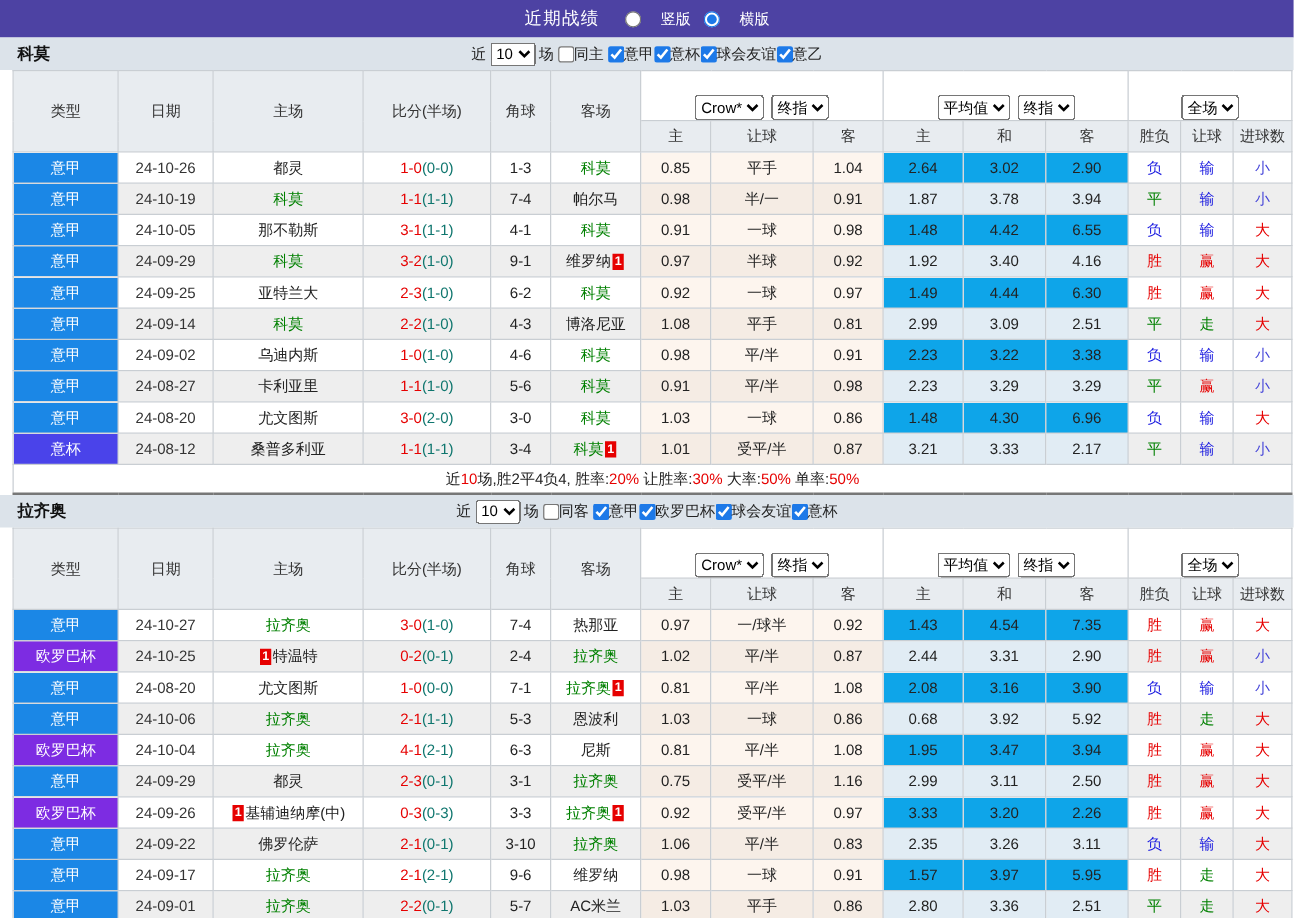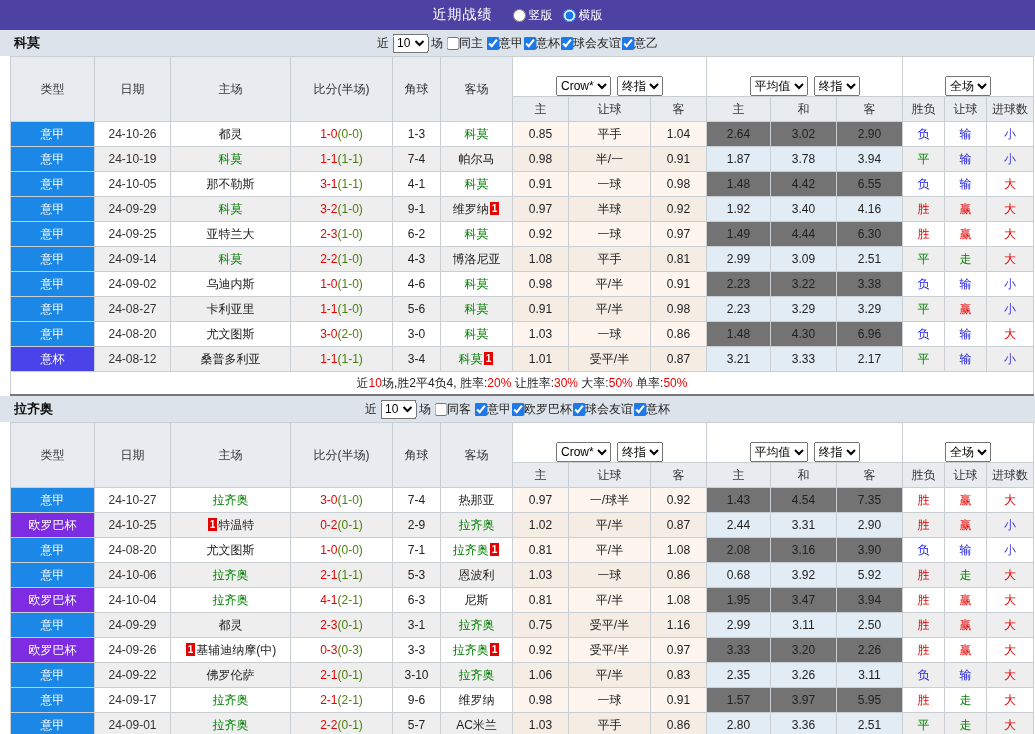--- a/index.html
+++ b/index.html
@@ -3,44 +3,44 @@
 <meta charset="utf-8">
 <style>
   html,body{margin:0;padding:0;}
   body{
     width:1035px;
     font-family:"Liberation Sans","DejaVu Sans",sans-serif;
     font-size:12px;color:#222;background:#fff;
   }
   .title-bar{height:30px;background:#4d42a3;display:flex;align-items:center;justify-content:center;color:#fff;}
   .title-bar .title{font-size:14px;font-weight:normal;margin-right:10px;letter-spacing:1px;}
-  .radio-label{display:inline-flex;align-items:center;gap:3px;margin-left:10px;cursor:pointer;}
+  .radio-label{display:inline-flex;align-items:center;gap:16px;margin-left:10px;cursor:pointer;}
   input[type=radio],input[type=checkbox]{accent-color:#1d79e8;margin:0;width:13px;height:13px;}
   .section-bar{height:26px;background:#dce3ea;position:relative;display:flex;align-items:center;}
   .team-name{font-weight:bold;font-size:13px;margin-left:14px;color:#111;}
   .filter{position:absolute;left:50%;transform:translateX(-50%);display:flex;align-items:center;white-space:nowrap;gap:3px;}
   .filter select{font-size:12px;height:19px;}
   .chk{display:inline-flex;align-items:center;cursor:pointer;}
   .lg-group{display:inline-flex;align-items:center;}
   table.stats{width:1023px;margin-left:10px;border-collapse:collapse;table-layout:fixed;text-align:center;}
   table.stats td{border:1px solid #c9ced3;height:24px;padding:0;white-space:nowrap;overflow:hidden;}
   thead td{background:#e8ecf0;color:#333;}
   thead tr.h-top td{height:25px;}
   thead td.dd{background:#fff;}
   .dd-wrap{display:flex;justify-content:center;align-items:center;gap:6px;margin-top:19px;}
   .dd select{font-size:12px;height:20px;}
   tbody tr:nth-child(even) td{background:#eeeeee;}
   tbody td.od{background:#fdf5ee;}
   tbody tr:nth-child(even) td.od{background:#f5ece4;}
-  tbody td.av{background:#737373;}
+  tbody td.av{background:#0ea5e9;}
   tbody tr:nth-child(even) td.av{background:#e1ecf4;}
   tbody td.lg{color:#fff;}
   tbody td.date{color:#333;}
   .ft{color:#e60000;}
-  .ht{color:#4d7c0f;}
+  .ht{color:#0f766e;}
   .card{display:inline-block;background:#e60000;color:#fff;font-size:10px;font-weight:bold;line-height:13px;padding:0 2px;margin:0 1px;vertical-align:1px;}
   tfoot td.summary{height:22px;background:#fff;border-bottom:2px solid #777;}
   .sr{color:#e60000;}
   .sk{color:#222;}
 </style>
 </head>
 <body>
 
 <div class="title-bar">
   <span class="title">近期战绩</span>
@@ -425,21 +425,21 @@
         <td class="av">7.35</td>
         <td style="color: rgb(230, 0, 0);">胜</td>
         <td style="color: rgb(230, 0, 0);">赢</td>
         <td style="color: rgb(230, 0, 0);">大</td>
       </tr>
       <tr>
         <td class="lg" style="background: rgb(125, 44, 226);">欧罗巴杯</td>
         <td class="date">24-10-25</td>
         <td><span class="card">1</span><span>特温特</span></td>
         <td><span class="ft">0-2</span><span class="ht">(0-1)</span></td>
-        <td>2-9</td>
+        <td>2-4</td>
         <td><span style="color: rgb(0, 128, 0);">拉齐奥</span></td>
         <td class="od">1.02</td>
         <td class="od">平/半</td>
         <td class="od">0.87</td>
         <td class="av">2.44</td>
         <td class="av">3.31</td>
         <td class="av">2.90</td>
         <td style="color: rgb(230, 0, 0);">胜</td>
         <td style="color: rgb(230, 0, 0);">赢</td>
         <td style="color: rgb(64, 64, 216);">小</td>

